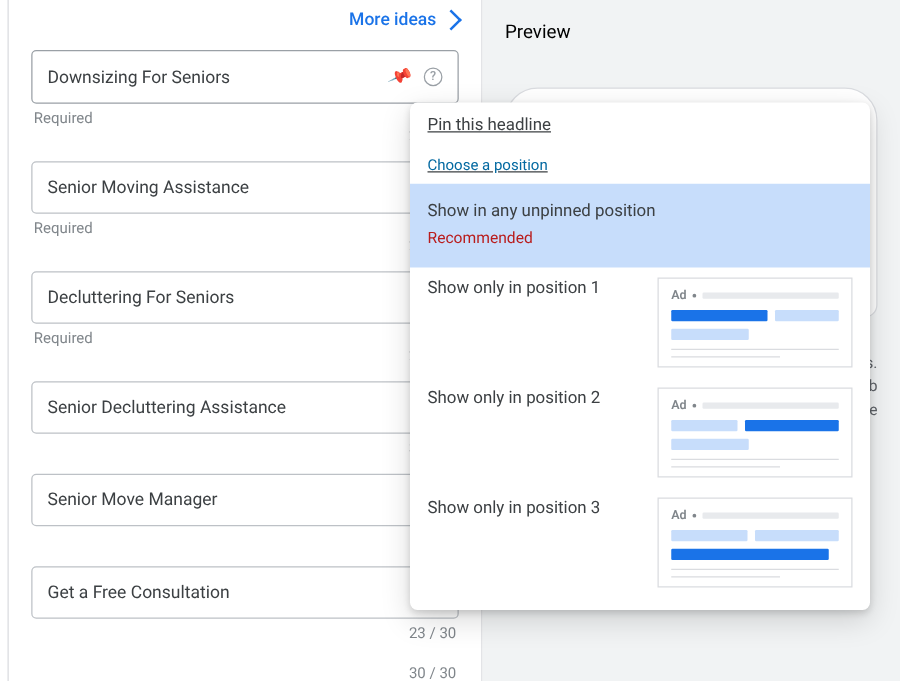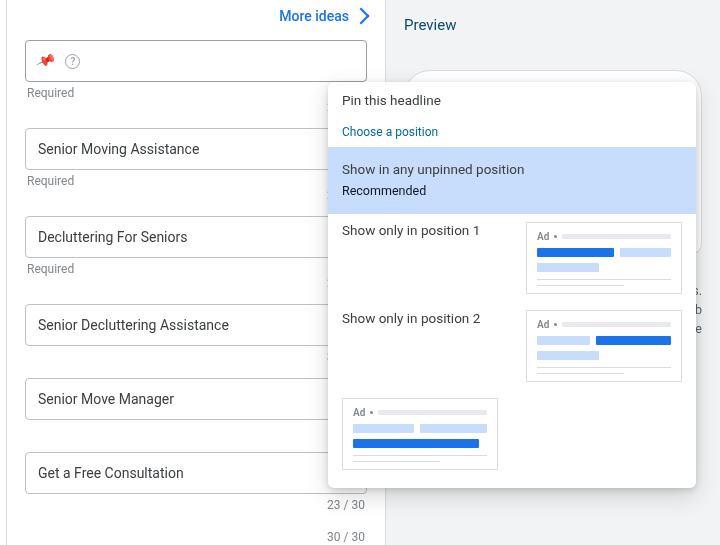--- a/index.html
+++ b/index.html
@@ -91,21 +91,21 @@
   .meta-row .counter { margin-left: auto; }
   
   .right {
     flex: 1;
     background: #f1f3f4;
     padding: 16px 18px;
     position: relative;
   }
   .preview-title {
     font-size: 15px;
-    color: #0c4a6e;
+    color: #000000;
   }
   .preview-card {
     margin-top: 36px;
     background: #fff;
     border: 1px solid #dadce0;
     border-radius: 60px 60px 0 0 / 40px 40px 0 0;
     border-radius: 10px;
     border-top-left-radius: 10px;
     padding: 26px 18px 18px 18px;
     border-top: 1px solid #dadce0;
@@ -129,35 +129,36 @@
     top: 82px;
     width: 368px;
     background: #fff;
     border-radius: 6px;
     box-shadow: 0 2px 6px rgba(0,0,0,.15), 0 8px 24px rgba(0,0,0,.15);
     z-index: 30;
     padding-bottom: 10px;
   }
   .popover-header {
     padding: 10px 14px 8px 14px;
+    text-decoration: underline;
   }
   .popover-header .t1 { font-size: 13.5px; color:#3c4043; }
   .popover-header .t2 { font-size: 12px; color:#0369a1; margin-top:17px; }
   .opt {
     padding: 12px 14px;
     cursor: pointer;
   }
   .opt .label { font-size: 13.5px; color:#3c4043; }
   .opt.selected {
     background: #c7ddfb;
     padding-top: 14px;
     padding-bottom: 16px;
   }
   .opt.selected .rec {
-    color: #0f172a;
+    color: #b91c1c;
     font-size: 12.5px;
     margin-top: 6px;
   }
   .opt.withfig {
     display: flex;
     align-items: flex-start;
     justify-content: space-between;
     gap: 14px;
     padding-top: 8px;
     padding-bottom: 8px;
@@ -189,20 +190,21 @@
 <div class="split">
 
   <div class="left">
     <div class="more-ideas">
       <span>More ideas</span>
       <span class="chevron-right"></span>
     </div>
 
     <div class="headline-block">
       <div class="headline-input active">
+        <span>Downsizing For Seniors</span>
         <span class="input-icons">
           <span class="pin-icon">📌</span>
           <span class="help-icon">?</span>
         </span>
       </div>
       <div class="meta-row">
         <span>Required</span>
         <span class="counter">22 / 30</span>
       </div>
     </div>
@@ -335,20 +337,21 @@
         </div>
       <div class="row3">
           <div class="hbar blue-l" style="width:46%"></div>
         </div>
       <div class="thinrow"></div>
       <div class="thinrow" style="margin-top:5px;width:65%"></div>
     </div>
   </div>
 
   <div class="opt withfig">
+    <div class="label">Show only in position 3</div>
     <div class="adfig">
       <div class="adline1">
           <span>Ad</span>
           <span class="dot"></span>
           <div class="gbar" style="flex:1"></div>
         </div>
       <div class="row2">
           <div class="hbar blue-l" style="width:46%"></div>
           <div class="hbar blue-l" style="width:50%"></div>
         </div>

